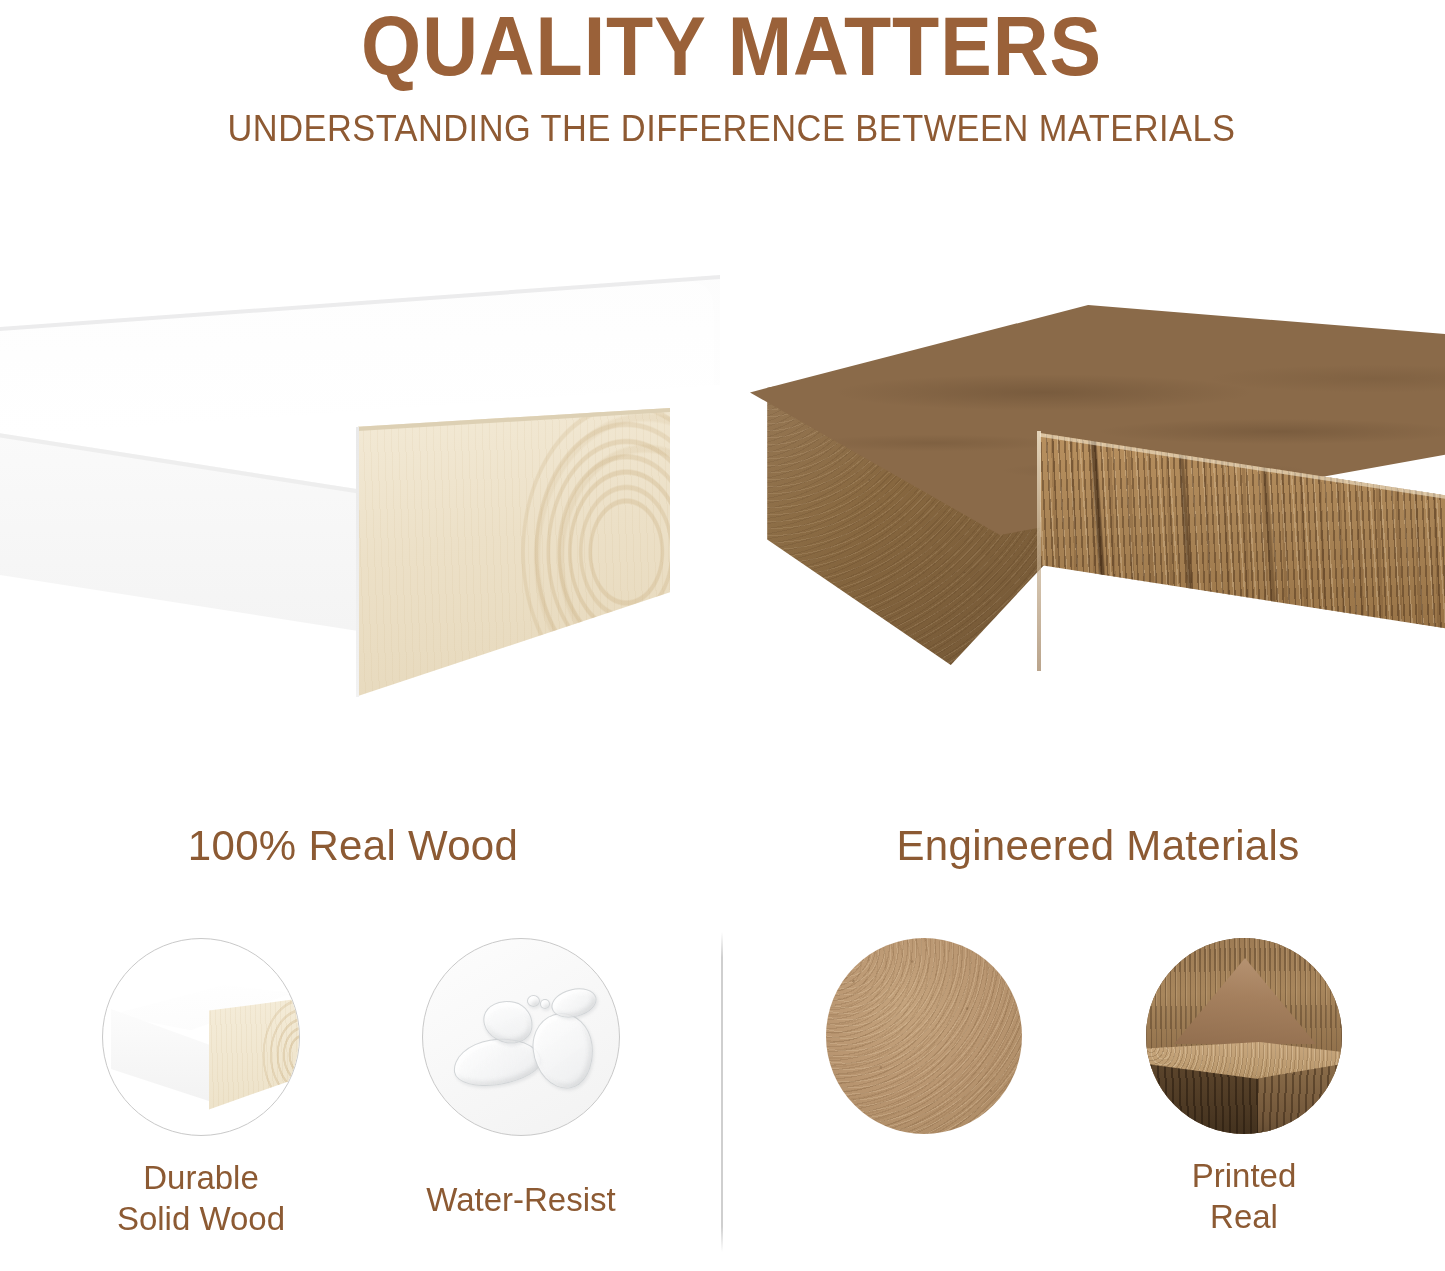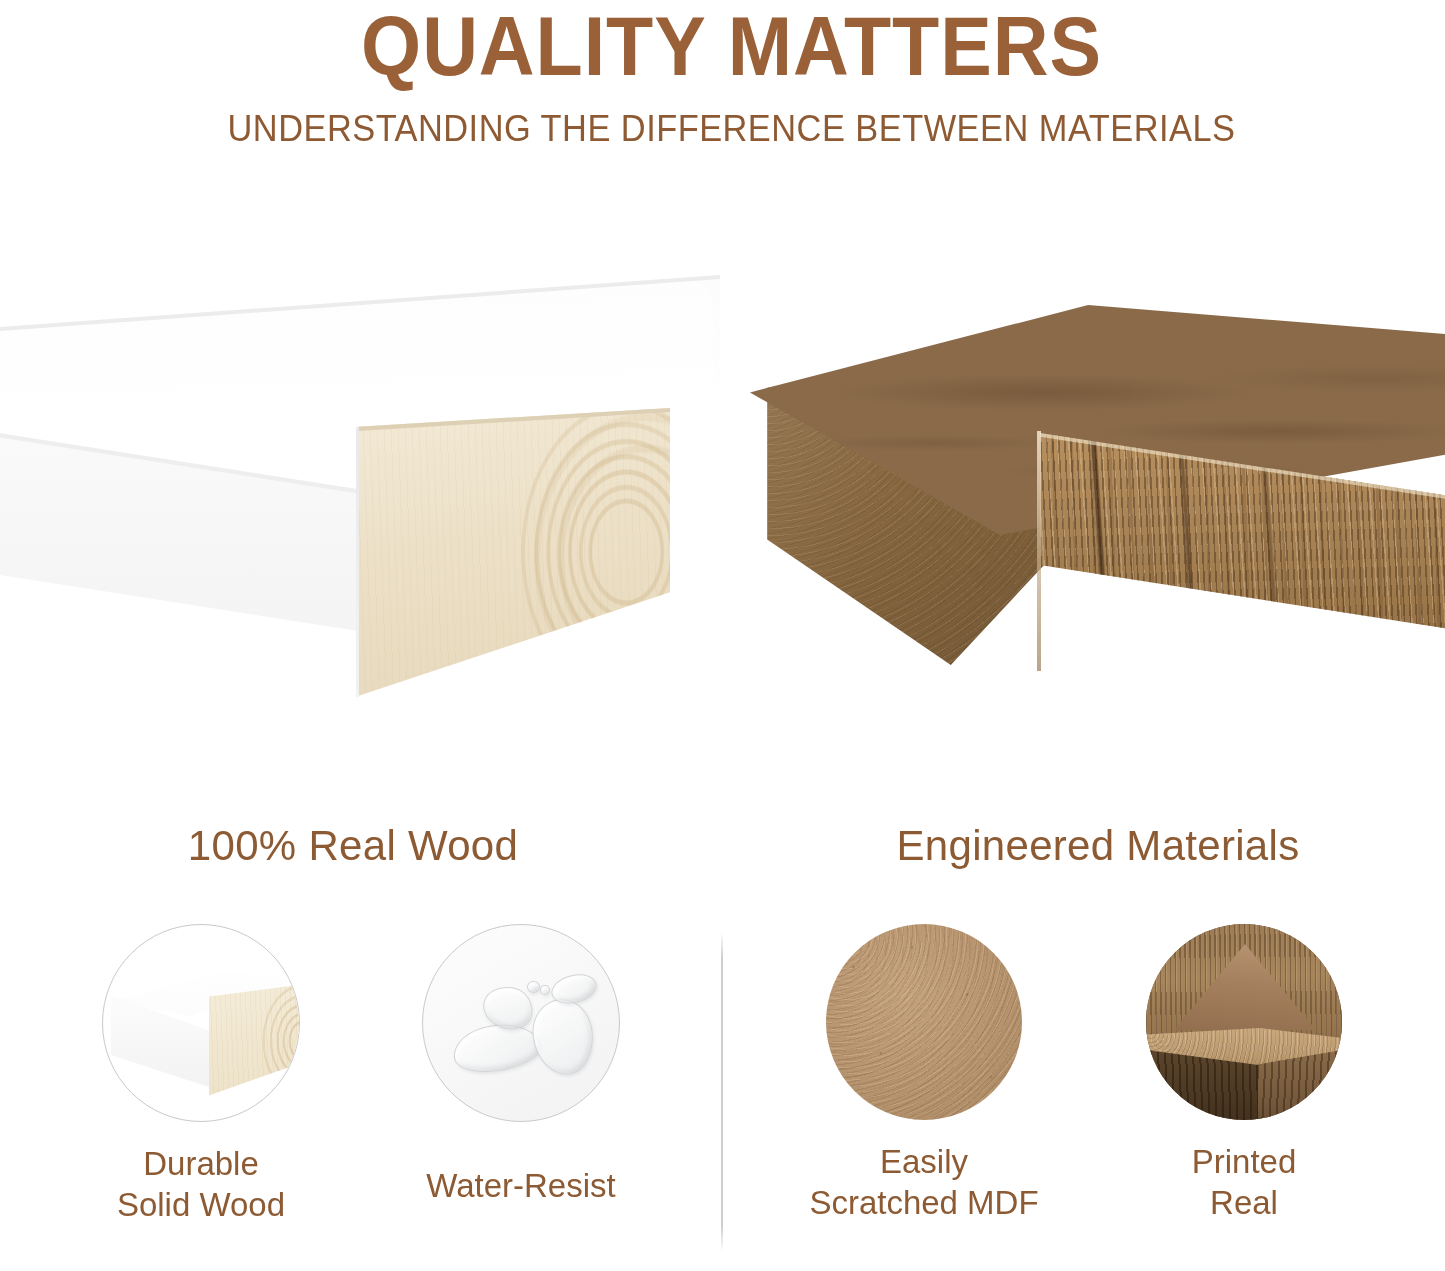--- a/index.html
+++ b/index.html
@@ -233,21 +233,21 @@
     font-size: 42px;
     letter-spacing: 0.3px;
     color: #8C5A33;
     white-space: nowrap;
   }
   .col-left  .section-heading { transform: translateX(-8px); }
   .col-right .section-heading { transform: translateX(14px); }
 
   .feature-row {
     position: absolute;
-    top: 124px;
+    top: 138px;
     left: 0;
     width: 722px;
     display: flex;
     justify-content: center;
     gap: 82px;
   }
   .feature {
     width: 238px;
     display: flex;
     flex-direction: column;
@@ -444,22 +444,20 @@
     </div>
   </div>
 
   <div class="col col-right">
     <div class="section-heading">Engineered Materials</div>
 
     <div class="feature-row">
 
       <div class="feature">
         <div class="circle mdf-particle"></div>
-        <div class="feature-caption">Easily
-Scratched MDF</div>
       </div>
 
       <div class="feature">
         <div class="circle printed-film">
           <div class="pf-surface"></div>
           <div class="pf-peel"></div>
           <div class="pf-core"></div>
           <div class="pf-side-left"></div>
           <div class="pf-side-right"></div>
         </div>

